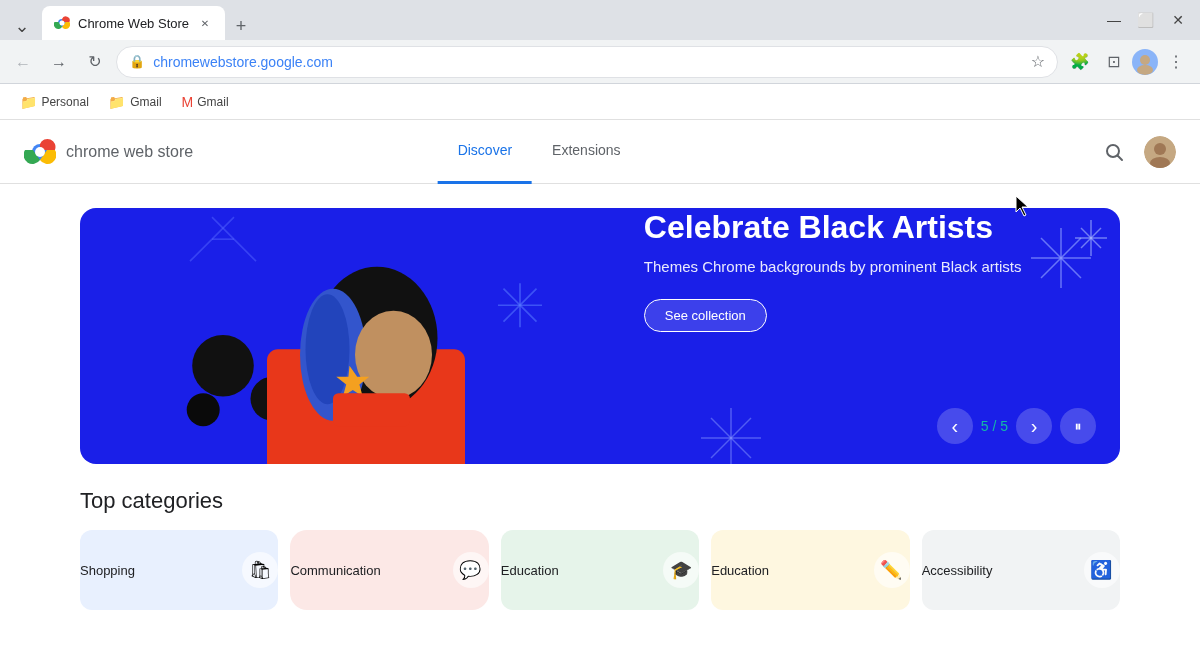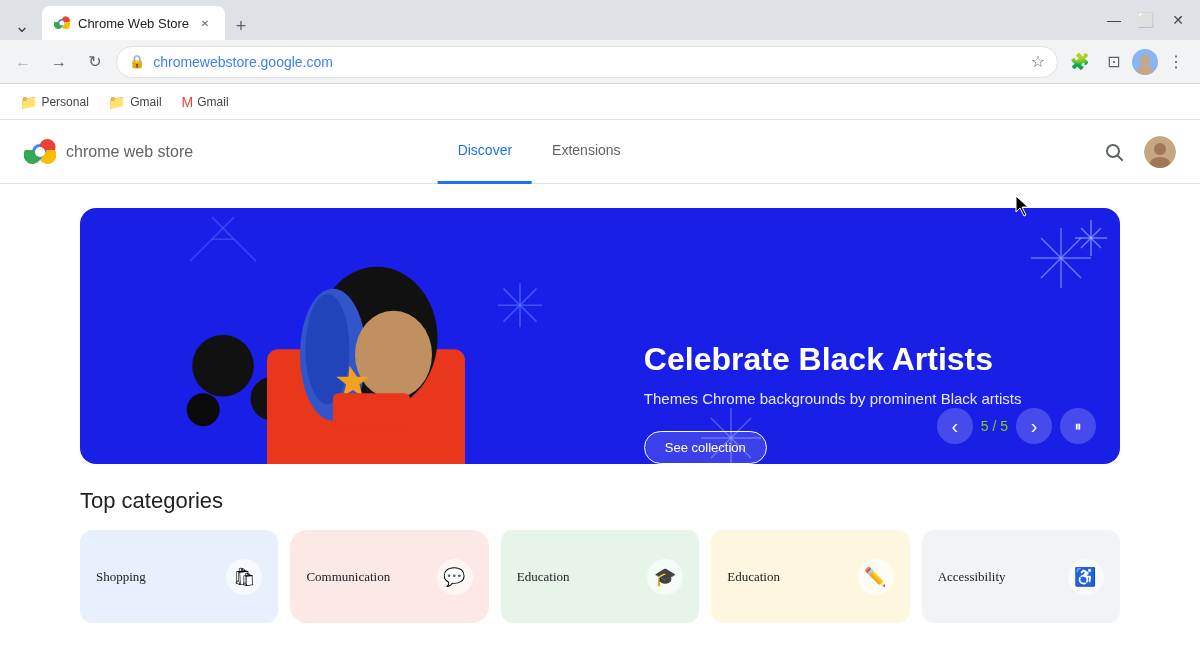--- a/index.html
+++ b/index.html
@@ -47,38 +47,38 @@
     .cws-nav-item { padding: 0 20px; height: 64px; display: flex; align-items: center; font-size: 14px; color: #5f6368; cursor: pointer; border-bottom: 3px solid transparent; }
     .cws-nav-item.active { color: #1a73e8; border-bottom: 3px solid #1a73e8; }
     .cws-header-actions { margin-left: auto; display: flex; align-items: center; gap: 12px; }
     .cws-search-btn { width: 36px; height: 36px; border-radius: 50%; display: flex; align-items: center; justify-content: center; cursor: pointer; color: #5f6368; }
     .cws-profile { width: 32px; height: 32px; border-radius: 50%; overflow: hidden; cursor: pointer; }
 
     
     .cws-main { padding: 0 80px; background: white; overflow-y: auto; height: calc(648px - 40px - 44px - 36px - 64px); }
 
     
-    .hero-banner { margin: 24px 0; border-radius: 16px; background: #1a1fe8; height: 256px; position: relative; overflow: hidden; display: flex; align-items: flex-end; padding-left: 48px; }
+    .hero-banner { margin: 24px 0; border-radius: 16px; background: #1a1fe8; height: 256px; position: relative; overflow: hidden; display: flex; align-items: flex-start; padding-left: 48px; }
     .hero-content { margin-left: 52%; padding-right: 40px; z-index: 2; }
     .hero-title { font-size: 32px; font-weight: 700; color: white; margin-bottom: 12px; line-height: 1.2; }
     .hero-subtitle { font-size: 15px; color: rgba(255,255,255,0.9); margin-bottom: 24px; }
     .hero-btn { background: rgba(255,255,255,0.15); border: 1.5px solid white; color: white; border-radius: 20px; padding: 8px 20px; font-size: 13px; cursor: pointer; display: inline-block; }
 
     
     .hero-art { position: absolute; left: 0; top: 0; width: 55%; height: 100%; }
 
     
     .hero-controls { position: absolute; bottom: 20px; right: 24px; display: flex; align-items: center; gap: 8px; z-index: 5; }
     .hero-nav-btn { width: 36px; height: 36px; border-radius: 50%; background: rgba(255,255,255,0.2); border: none; color: white; display: flex; align-items: center; justify-content: center; cursor: pointer; font-size: 16px; }
-    .hero-counter { color: #84cc16; font-size: 14px; }
+    .hero-counter { color: #14b8a6; font-size: 14px; }
 
     
     .section-title { font-size: 22px; font-weight: 400; color: #202124; margin-bottom: 16px; }
     .categories-row { display: flex; gap: 12px; }
-    .category-card { flex: 1; height: 93px; border-radius: 12px; background: #e8f0fe; display: flex; align-items: center; padding: 16px; gap: 12px; cursor: pointer; min-width: 0; font-family: Liberation Serif, serif; }
+    .category-card { flex: 1; height: 80px; border-radius: 12px; background: #e8f0fe; display: flex; align-items: center; gap: 12px; cursor: pointer; min-width: 0; }
     .category-card:nth-child(2) { background: #fce8e6; border-radius: 17px; }
     .category-card:nth-child(3) { background: #e6f4ea; }
     .category-card:nth-child(4) { background: #fef7e0; }
     .category-card:nth-child(5) { background: #f1f3f4; }
     .category-name { font-size: 13px; color: #202124; font-weight: 500; }
     .category-icon { width: 36px; height: 36px; border-radius: 50%; background: rgba(255,255,255,0.6); display: flex; align-items: center; justify-content: center; font-size: 18px; margin-left: auto; }
 
     
     .chrome-logo-svg { width: 32px; height: 32px; }
   </style>

